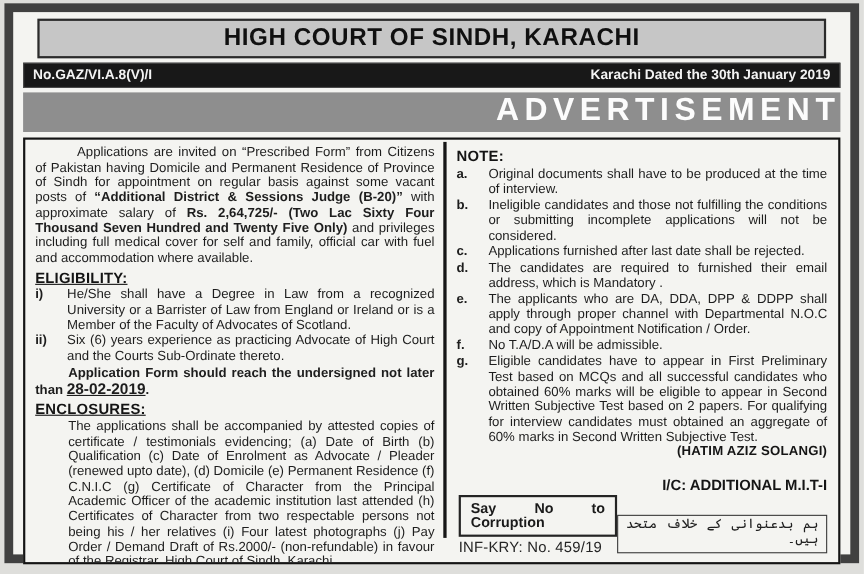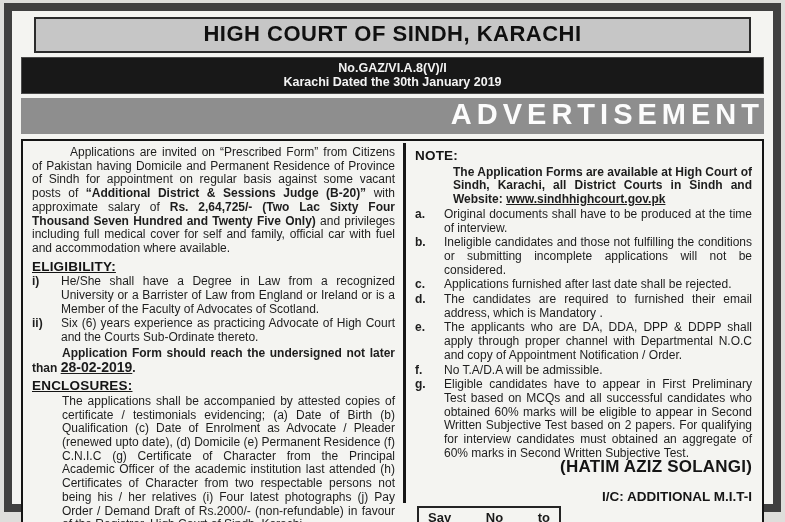--- a/index.html
+++ b/index.html
@@ -7,41 +7,41 @@
     --ribbon-bg:#181818;
     --adv-bg:#8e8e8e;
     --paper:#f4f4f1;
     --ink:#1d1d1d;
   }
   *{margin:0;padding:0;box-sizing:border-box;}
   body{background:#d8d8d5;font-family:"Liberation Sans",sans-serif;}
   .page{position:relative;width:785px;height:522px;background:#dededb;overflow:hidden;}
   .ad-frame{position:absolute;left:4px;top:3px;width:777px;height:509px;border:8px solid #404040;background:var(--paper);padding:5px 9px;}
   .header-bar{margin:1px 13px 0;border:2px solid #2b2b2b;background:var(--header-bg);text-align:center;font-weight:bold;font-size:22px;letter-spacing:.5px;color:#101010;padding:2px 0 4px;}
-  .ref-bar{margin-top:4px;background:var(--ribbon-bg);border:1px solid #4a4a4a;color:#f3f3f3;display:flex;justify-content:space-between;align-items:center;font-weight:bold;font-size:12.5px;padding:3px 8px 4px;flex-direction:column;}
+  .ref-bar{margin-top:4px;background:var(--ribbon-bg);border:1px solid #4a4a4a;color:#f3f3f3;display:flex;justify-content:space-between;align-items:center;font-weight:bold;font-size:12.5px;padding:3px 8px 4px;}
   .adv-bar{margin-top:4px;background:var(--adv-bg);color:#fcfcfc;text-align:right;font-weight:bold;font-size:29px;letter-spacing:5px;padding:0 0 3px;}
   .content-box{margin-top:5px;border:2px solid #141414;background:var(--paper);display:flex;height:388px;overflow:hidden;}
   .col-left{width:380px;flex:none;padding:5px 8px 3px 9px;}
   .col-divider{width:3px;flex:none;background:#161616;height:360px;margin-top:2px;}
   .col-right{flex:1;padding:4px 10px 18px 9px;display:flex;flex-direction:column;}
   .body-text{font-size:12px;line-height:13.7px;color:var(--ink);text-align:justify;}
   .intro-para{text-indent:38px;}
   .bold{font-weight:bold;}
   .sec-heading{font-size:13.5px;font-weight:bold;text-decoration:underline;color:#141414;margin:4px 0 2px;letter-spacing:.2px;}
   .sec-heading.no-underline{text-decoration:none;}
   .li-row{display:flex;margin-top:1px;}
   .li-marker{flex:none;width:29px;font-weight:bold;}
   .li-text{flex:1;}
   .deadline-para{font-weight:bold;text-indent:30px;margin-top:2px;}
   .deadline-date{font-size:14px;text-decoration:underline;}
   .enc-body{margin-left:30px;margin-top:1px;}
   .note-intro{font-weight:bold;margin-left:38px;margin-top:1px;}
   .website{text-decoration:underline;}
   .sig-block{margin-top:auto;text-align:right;font-weight:bold;color:#151515;}
-  .sig-name{font-size:17px;letter-spacing:.2px;}
+  .sig-name{font-size:12px;letter-spacing:.2px;}
   .sig-title{font-size:13.5px;margin-top:16px;}
   .bottom-row{display:flex;justify-content:space-between;align-items:flex-end;margin-top:2px;}
   .slogan-stack{padding-left:2px;}
   .slogan-box{display:inline-block;border:2px solid #242424;background:var(--paper);font-weight:bold;font-size:13px;color:#1a1a1a;padding:3px 9px 4px;}
   .pub-ref{font-size:13.5px;color:#242424;margin-top:3px;letter-spacing:.2px;}
   .urdu-box{border:1px solid #3a3a3a;background:var(--paper);direction:rtl;font-size:12px;color:#222;padding:1px 7px 4px;margin-bottom:2px;}
 </style>
 </head>
 <body>
 
@@ -77,21 +77,20 @@
 
         <div class="sec-heading">ENCLOSURES:</div>
         <p class="enc-body">The applications shall be accompanied by attested copies of certificate / testimonials evidencing; (a) Date of Birth (b) Qualification (c) Date of Enrolment as Advocate / Pleader (renewed upto date), (d) Domicile (e) Permanent Residence (f) C.N.I.C (g) Certificate of Character from the Principal Academic Officer of the academic institution last attended (h) Certificates of Character from two respectable persons not being his / her relatives (i) Four latest photographs (j) Pay Order / Demand Draft of Rs.2000/- (non-refundable) in favour of the Registrar, High Court of Sindh, Karachi.</p>
       </div>
 
       <div class="col-divider"></div>
 
       <div class="col-right body-text">
         <div class="sec-heading no-underline">NOTE:</div>
 
-        <p class="note-intro"><span>The Application Forms are available at High Court of Sindh, Karachi, all District Courts in Sindh and Website: </span><span class="website">www.sindhhighcourt.gov.pk</span></p>
 
         <div class="li-row">
           <span class="li-marker">a.</span>
           <span class="li-text">Original documents shall have to be produced at the time of interview.</span>
         </div>
         <div class="li-row">
           <span class="li-marker">b.</span>
           <span class="li-text">Ineligible candidates and those not fulfilling the conditions or submitting incomplete applications will not be considered.</span>
         </div>
         <div class="li-row">

